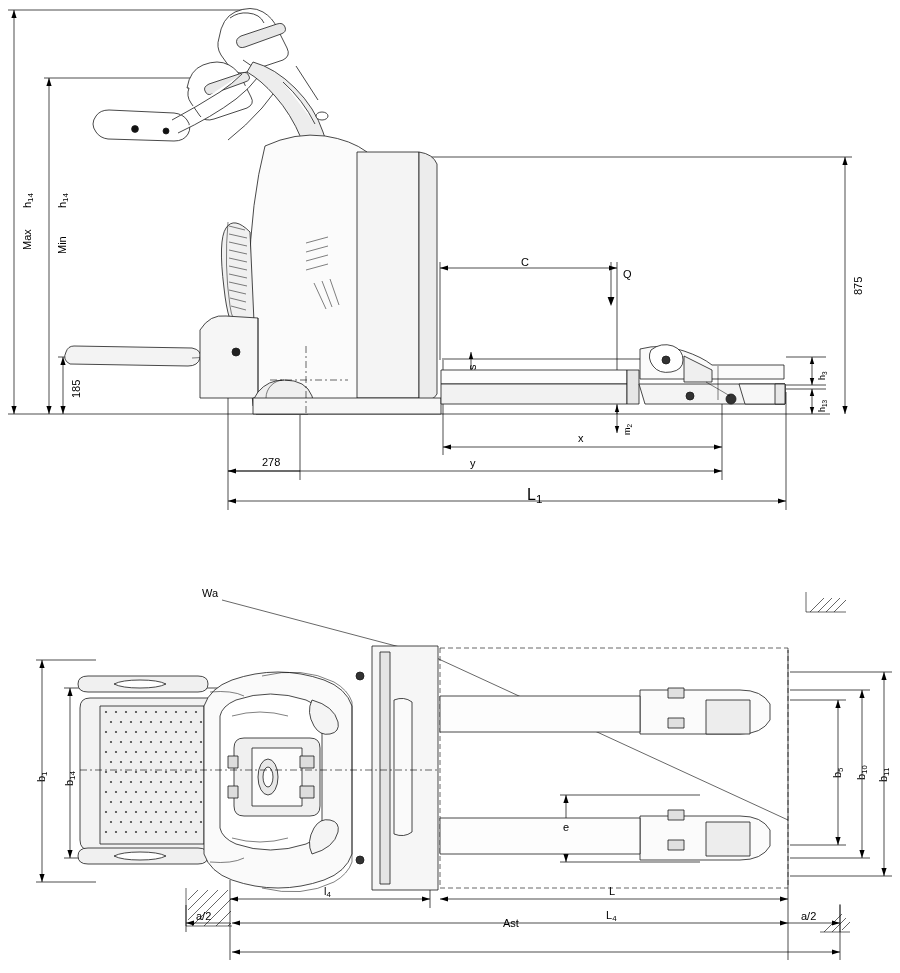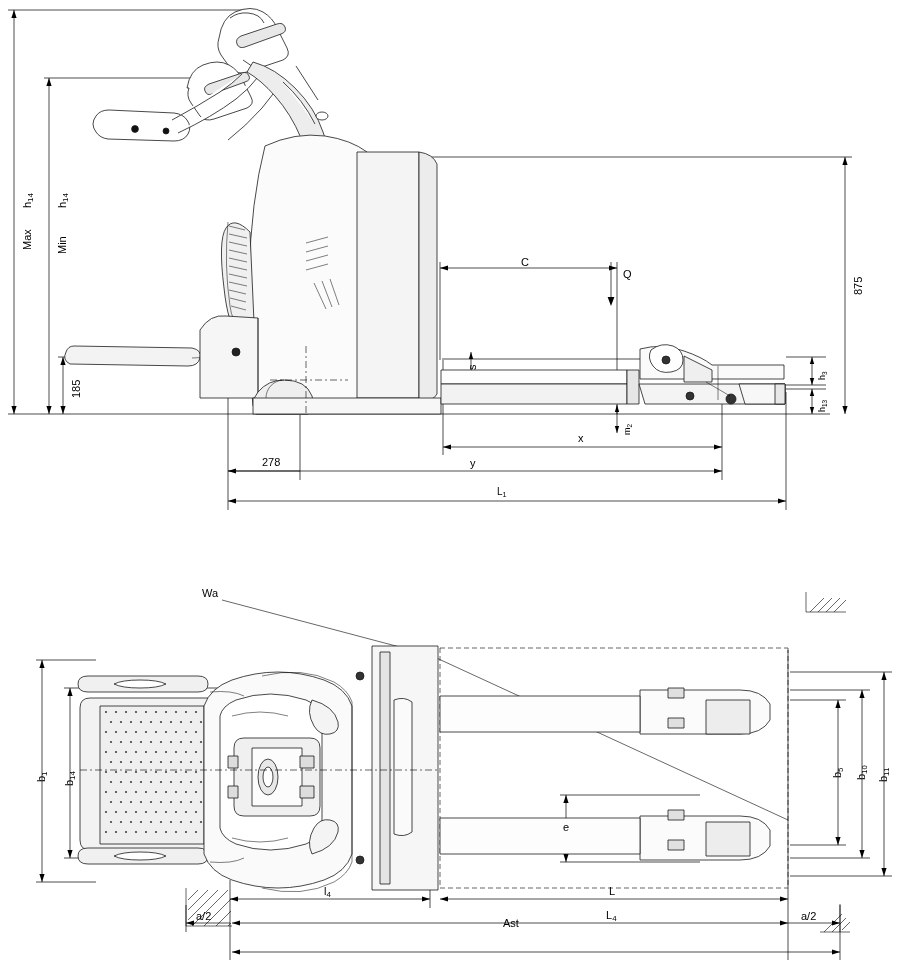--- a/index.html
+++ b/index.html
@@ -567,21 +567,21 @@
   </div>
   <div class="lbl vert small" style="left:623px; top:435px;">
     <span>m</span><span class="sub">2</span>
   </div>
   <div class="lbl" style="left:578px; top:433px;">
     <span>x</span>
   </div>
   <div class="lbl" style="left:470px; top:458px;">
     <span>y</span>
   </div>
-  <div class="lbl" style="left:497px; top:487px; font-size:10px;">
+  <div class="lbl" style="left:527px; top:487px; font-size:16px;">
     <span>L</span><span class="sub">1</span>
   </div>
 
   <div class="lbl" style="left:202px; top:588px;">
     <span>Wa</span>
   </div>
   <div class="lbl vert" style="left:36px; top:782px;">
     <span>b</span><span class="sub">1</span>
   </div>
   <div class="lbl vert" style="left:64px; top:786px;">

